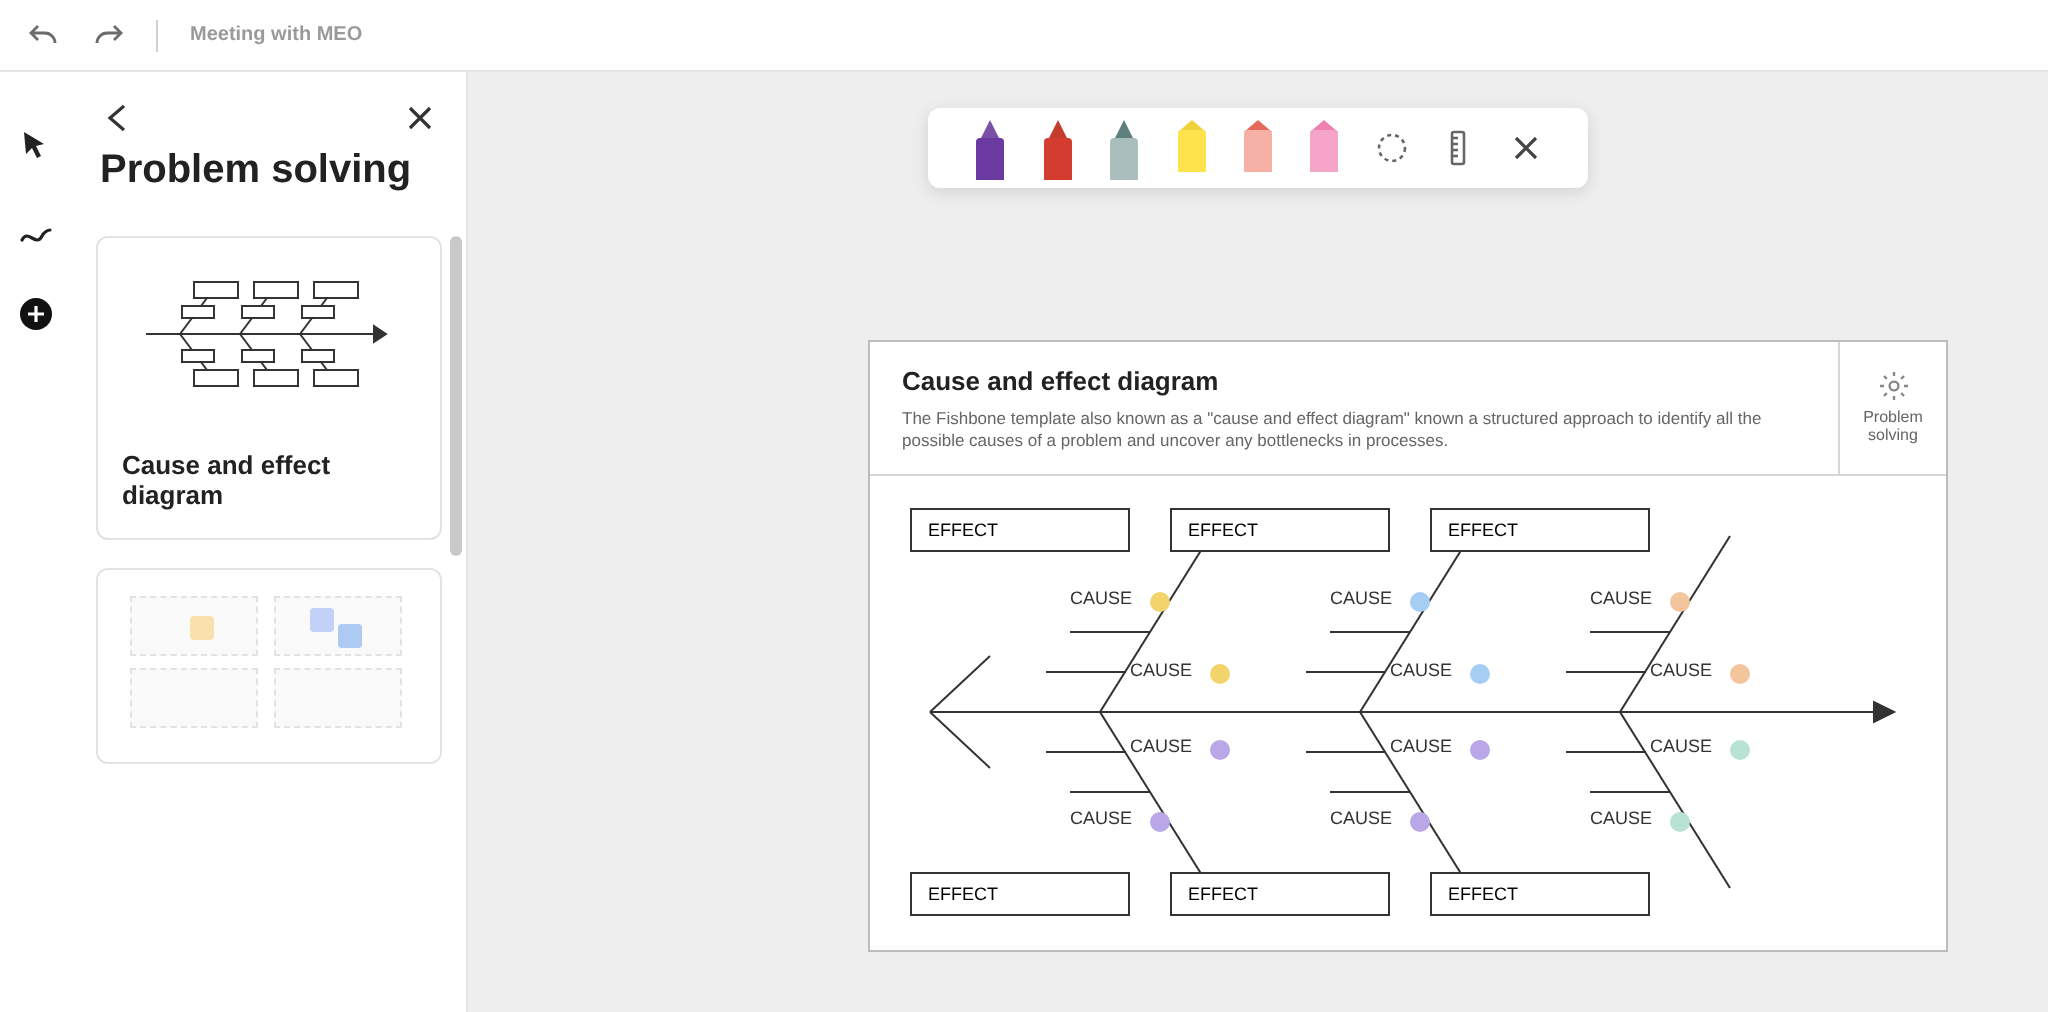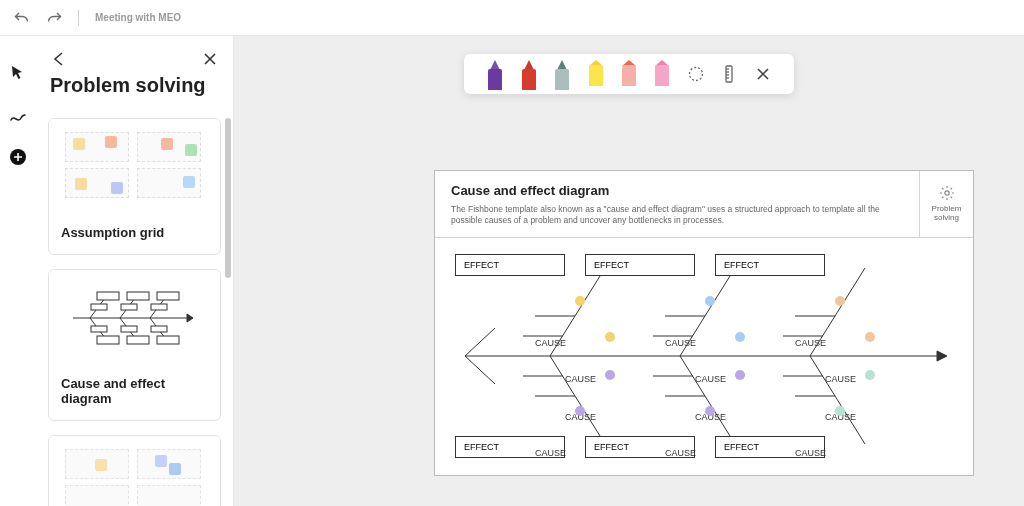--- a/index.html
+++ b/index.html
@@ -41,21 +41,21 @@
 
   
   .preview { position: absolute; left: 200px; top: 134px; width: 540px; height: 306px; background: #fff; border: 1px solid #bcbcbc; }
   .preview-head { display: flex; border-bottom: 1px solid #d5d5d5; }
   .preview-head .txt { flex: 1; padding: 12px 16px 10px 16px; }
   .preview-head .txt .t { font-weight: 600; font-size: 13px; color: #222; }
   .preview-head .txt .d { font-size: 8.5px; color: #666; margin-top: 6px; line-height: 1.35; }
   .preview-head .cat { width: 54px; border-left: 1px solid #d5d5d5; display: flex; flex-direction: column; align-items: center; justify-content: center; gap: 4px; }
   .preview-head .cat .cl { font-size: 8px; color: #666; text-align: center; line-height: 1.1; }
   .diagram { position: relative; height: 236px; }
-  .seg-label { position: absolute; font-size: 9px; color: #333; margin-top: 44px; }
+  .seg-label { position: absolute; font-size: 9px; color: #333; }
   .effectbox { position: absolute; width: 110px; height: 22px; border: 1px solid #333; font-size: 9px; padding: 0 8px; display: flex; align-items: center; background: #fff; }
   .dot { position: absolute; width: 10px; height: 10px; border-radius: 50%; }
 
   
   .ag-grid { width: 140px; height: 70px; position: relative; }
   .ag-grid .q { position: absolute; width: 64px; height: 30px; background: #fafafa; border: 1px dashed #ddd; }
   .ag-grid .sq { position: absolute; width: 12px; height: 12px; border-radius: 2px; }
 
   
   .fb-thumb { width: 140px; height: 60px; position: relative; }
@@ -109,38 +109,20 @@
     <div class="close">
       <svg width="14" height="14" viewBox="0 0 14 14" stroke="#333" stroke-width="1.6">
           <path d="M2 2l10 10M12 2 2 12"></path>
         </svg>
     </div>
   </div>
   <div class="panel-title">Problem solving</div>
 
   <div class="panel-list">
 
-    <div class="card">
-      <div class="thumb">
-        <div class="ag-grid">
-          <div class="q" style="left:0;top:0"></div>
-            <div class="q" style="left:72px;top:0"></div>
-          <div class="q" style="left:0;top:36px"></div>
-            <div class="q" style="left:72px;top:36px"></div>
-          <div class="sq" style="left:8px;top:6px;background:#f9dca0"></div>
-          <div class="sq" style="left:40px;top:4px;background:#f7b8a0"></div>
-          <div class="sq" style="left:96px;top:6px;background:#f7b8a0"></div>
-          <div class="sq" style="left:120px;top:12px;background:#aee1b8"></div>
-          <div class="sq" style="left:10px;top:46px;background:#f9dca0"></div>
-          <div class="sq" style="left:46px;top:50px;background:#b9c8f6"></div>
-          <div class="sq" style="left:118px;top:44px;background:#b9d8f6"></div>
-        </div>
-      </div>
-      <div class="label">Assumption grid</div>
-    </div>
 
     <div class="card">
       <div class="thumb">
         <svg class="fb-thumb" viewBox="0 0 140 60">
           <g stroke="#333" stroke-width="1" fill="#fff">
             <line x1="8" y1="30" x2="128" y2="30"></line>
             <polygon points="128,30 122,26 122,34" fill="#333"></polygon>
             <g>
               <line x1="25" y1="30" x2="40" y2="10"></line>
                 <line x1="25" y1="30" x2="40" y2="50"></line>
@@ -229,21 +211,21 @@
       <svg width="14" height="14" viewBox="0 0 14 14" stroke="#444" stroke-width="1.6">
           <path d="M2 2l10 10M12 2 2 12"></path>
         </svg>
     </div>
   </div>
 
   <div class="preview">
     <div class="preview-head">
       <div class="txt">
         <div class="t">Cause and effect diagram</div>
-        <div class="d">The Fishbone template also known as a "cause and effect diagram" uses a structured approach to template all the possible causes of a problem and uncover any bottlenecks in processes.</div>
+        <div class="d">The Fishbone template also known as a "cause and effect diagram" known a structured approach to identify all the possible causes of a problem and uncover any bottlenecks in processes.</div>
       </div>
       <div class="cat">
         <svg width="16" height="16" viewBox="0 0 16 16" fill="none" stroke="#888" stroke-width="1.2">
             <circle cx="8" cy="8" r="2.2"></circle>
             <path d="M8 1v2M8 13v2M1 8h2M13 8h2M3 3l1.4 1.4M11.6 11.6 13 13M13 3l-1.4 1.4M4.4 11.6 3 13"></path>
           </svg>
         <div class="cl">Problem solving</div>
       </div>
     </div>
 

